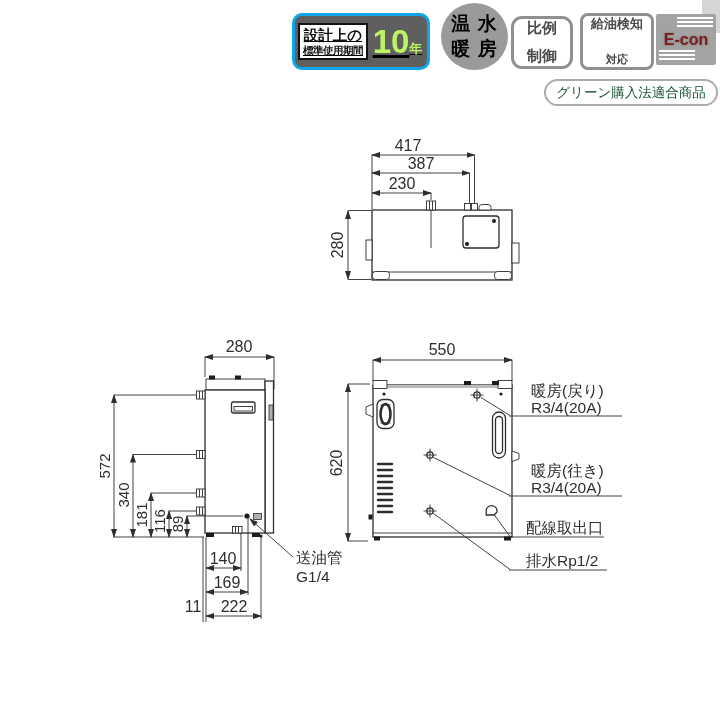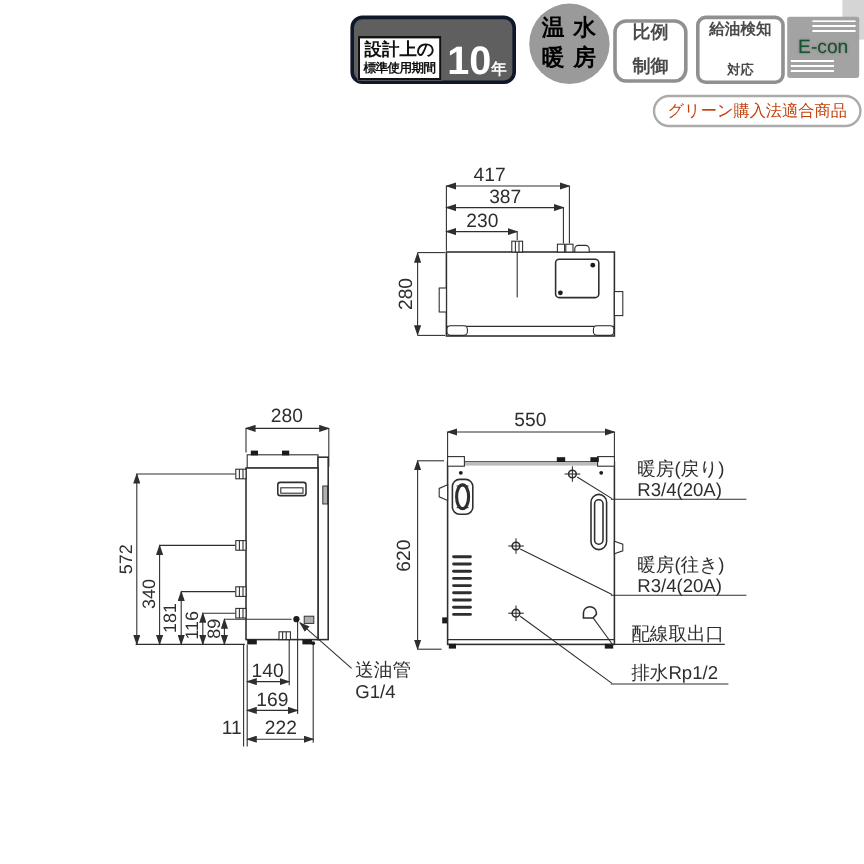--- a/index.html
+++ b/index.html
@@ -3,48 +3,48 @@
 <meta charset="utf-8">
 <style>
   html,body{margin:0;padding:0;background:#fff;}
   .stage{position:relative;width:720px;height:720px;background:#ffffff;overflow:hidden;
          font-family:"Liberation Sans",sans-serif;}
   .corner{position:absolute;top:0;right:0;width:18px;height:33px;background:#d5d5d5;}
 
   
   .badge{position:absolute;box-sizing:border-box;}
   .b-life{left:292px;top:13px;width:138px;height:57px;background:#5f5f5f;
-          border:3px solid #0f172a;border-radius:10px;display:flex;align-items:flex-end;}
+          border:3px solid #0ea5e9;border-radius:10px;display:flex;align-items:center;text-decoration:underline;}
   .b-life-box{background:#fff;border:2px solid #121212;margin-left:3px;padding:2px 3px;
               text-align:center;color:#111;line-height:1.18;}
   .b-life-box .l1{display:block;font-size:14.5px;font-weight:bold;}
   .b-life-box .l2{display:block;font-size:10.5px;font-weight:bold;letter-spacing:-0.5px;}
-  .b-life-years{flex:1;display:flex;align-items:baseline;justify-content:center;color:#ffffff;}
+  .b-life-years{flex:1;display:flex;align-items:baseline;justify-content:center;color:#bef264;}
   .b-life-years .num{font-size:33px;font-weight:bold;line-height:1;}
   .b-life-years .unit{font-size:13px;font-weight:bold;}
   .b-circle{left:441px;top:3px;width:67px;height:67px;border-radius:50%;background:#9a9a9a;
             color:#000000;display:flex;flex-direction:column;align-items:center;justify-content:center;
             font-size:19px;font-weight:bold;line-height:1.3;letter-spacing:1px;}
   .b-outline{background:#fff;border:3.5px solid #909090;color:#4a4a4a;font-weight:bold;
              display:flex;flex-direction:column;align-items:center;justify-content:space-between;
              line-height:1.25;text-align:center;}
   .b-prop{left:511px;top:16px;width:62px;height:53px;border-radius:11px;font-size:15px;}
   .b-oil{left:580px;top:13px;width:74px;height:57px;border-radius:8px;}
   .b-oil .l1{font-size:13px;}
   .b-oil .l2{font-size:11px;}
   .b-econ{left:656px;top:14px;width:60px;height:51px;background:#a3a3a3;border-radius:2px;
-          display:flex;align-items:center;justify-content:center;color:#14532d;
-          font-weight:normal;font-size:16px;position:absolute;text-align:center;}
+          display:flex;align-items:center;justify-content:center;color:#7f1d1d;
+          font-weight:bold;font-size:16px;position:absolute;text-align:center;}
   .b-econ .stripes{position:absolute;height:12px;width:36px;
           background:repeating-linear-gradient(180deg,#fff 0 1.6px,rgba(0,0,0,0) 1.6px 4.2px);}
   .b-econ .s-top{top:3px;right:3px;}
   .b-econ .s-bot{bottom:3px;left:3px;}
   .b-econ .txt{position:relative;text-shadow:0 0 2px #6a6a6a;}
   .b-green{left:544px;top:79px;width:174px;height:27px;background:#fff;border:2px solid #ababab;
-           border-radius:14px;color:#c2410c;font-size:13.5px;display:flex;align-items:center;
+           border-radius:14px;color:#14532d;font-size:13.5px;display:flex;align-items:center;
            justify-content:center;}
 
   
   svg.draw{position:absolute;left:0;top:0;}
   svg text{font-family:"Liberation Sans",sans-serif;fill:#2e2e2e;}
   .dimtxt{font-size:16px;}
   .dimtxt-s{font-size:15px;}
   .lbl{font-size:15.5px;}
   .ln{stroke:#2e2e2e;stroke-width:0.9;fill:none;}
   .out{stroke:#2e2e2e;stroke-width:1.3;fill:#ffffff;}

